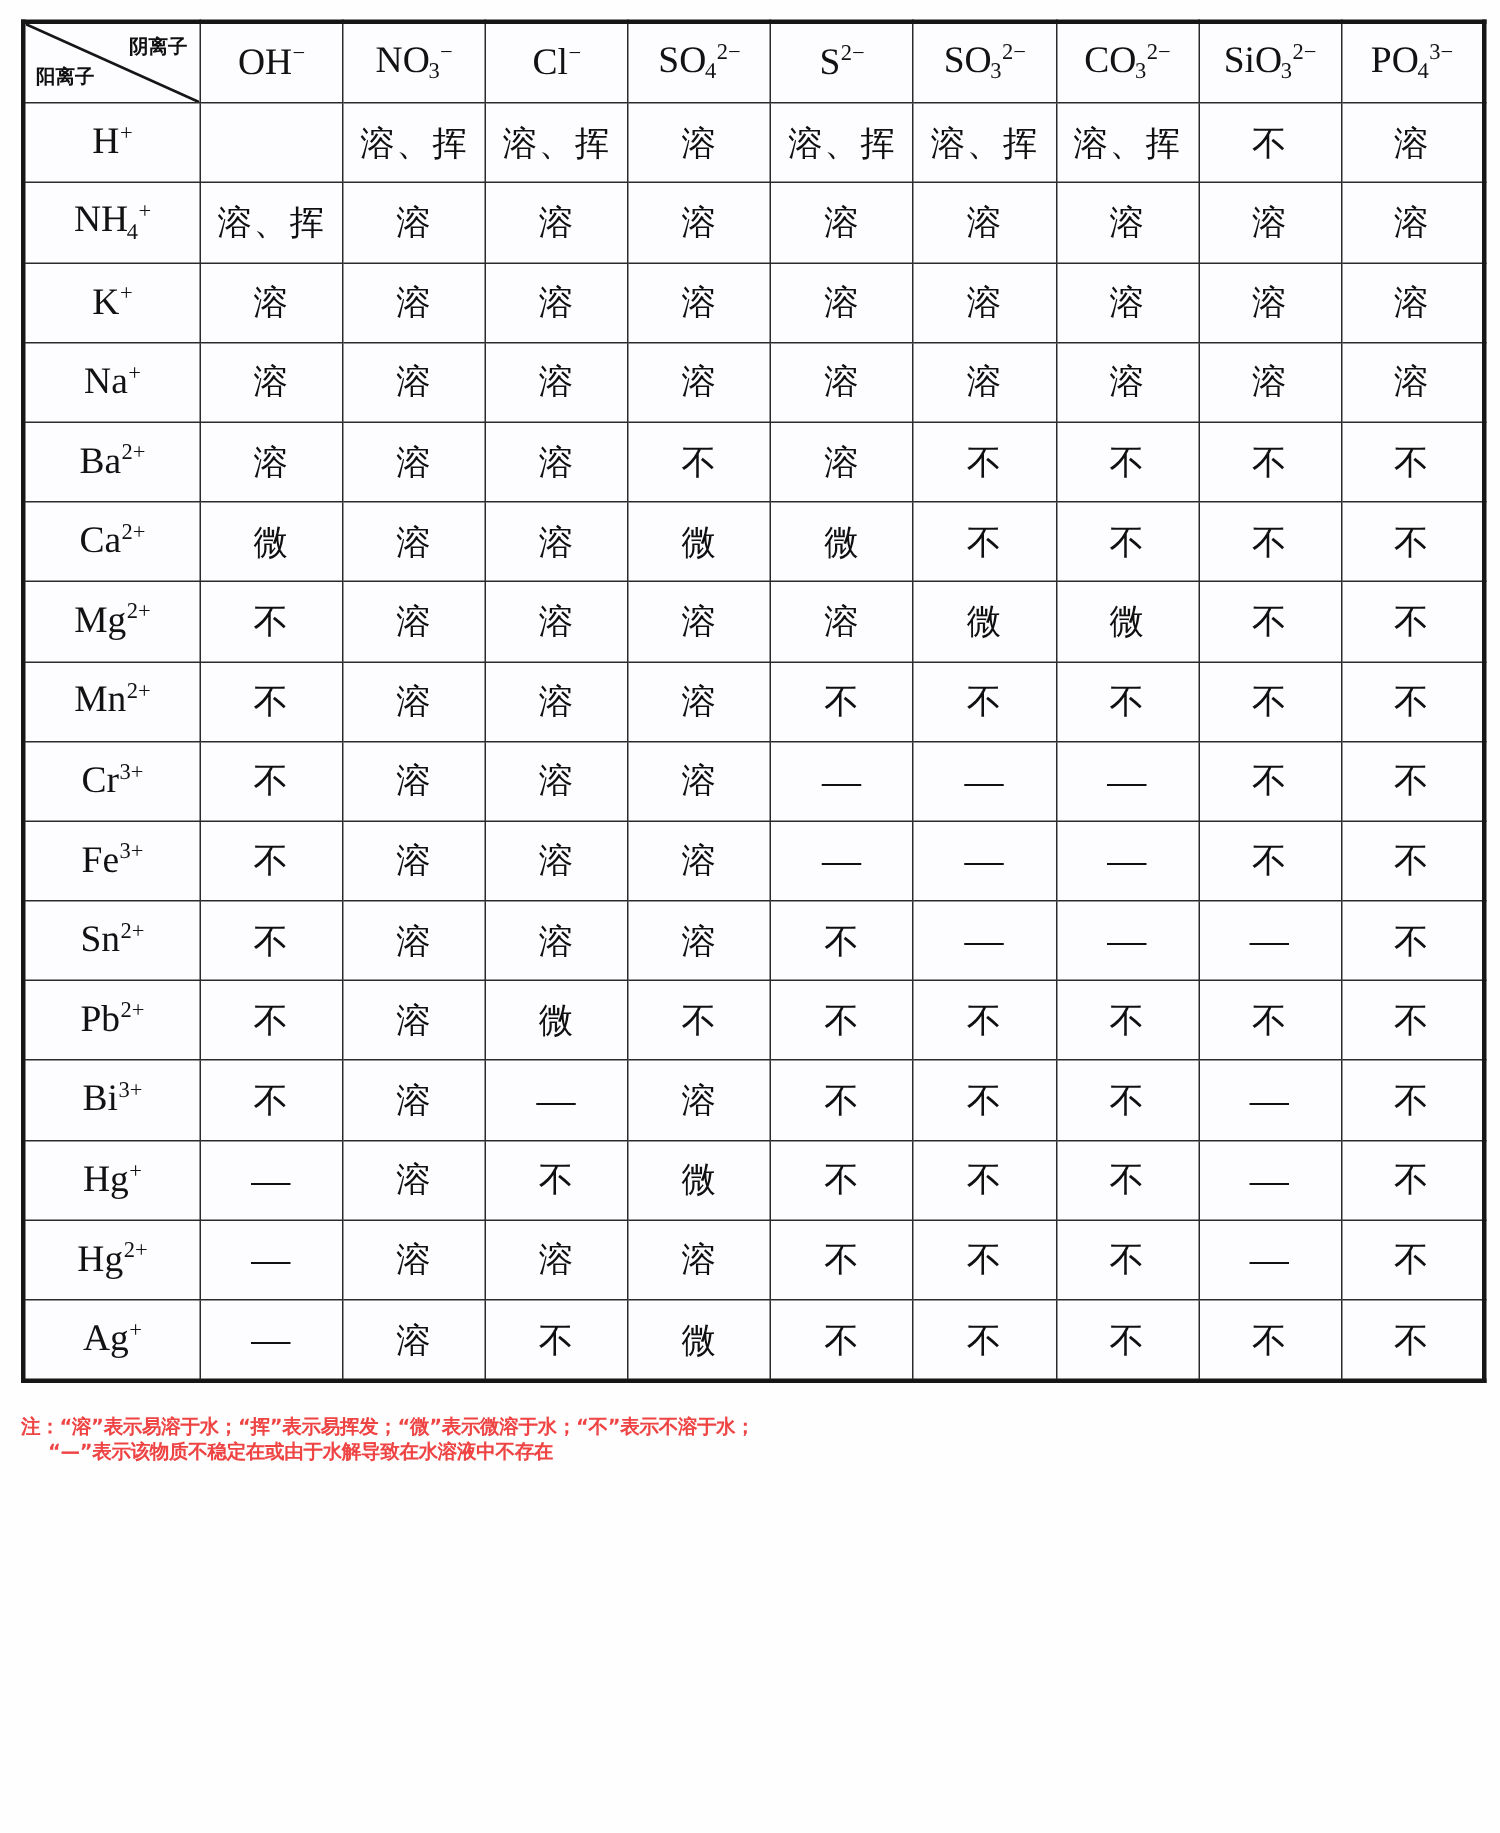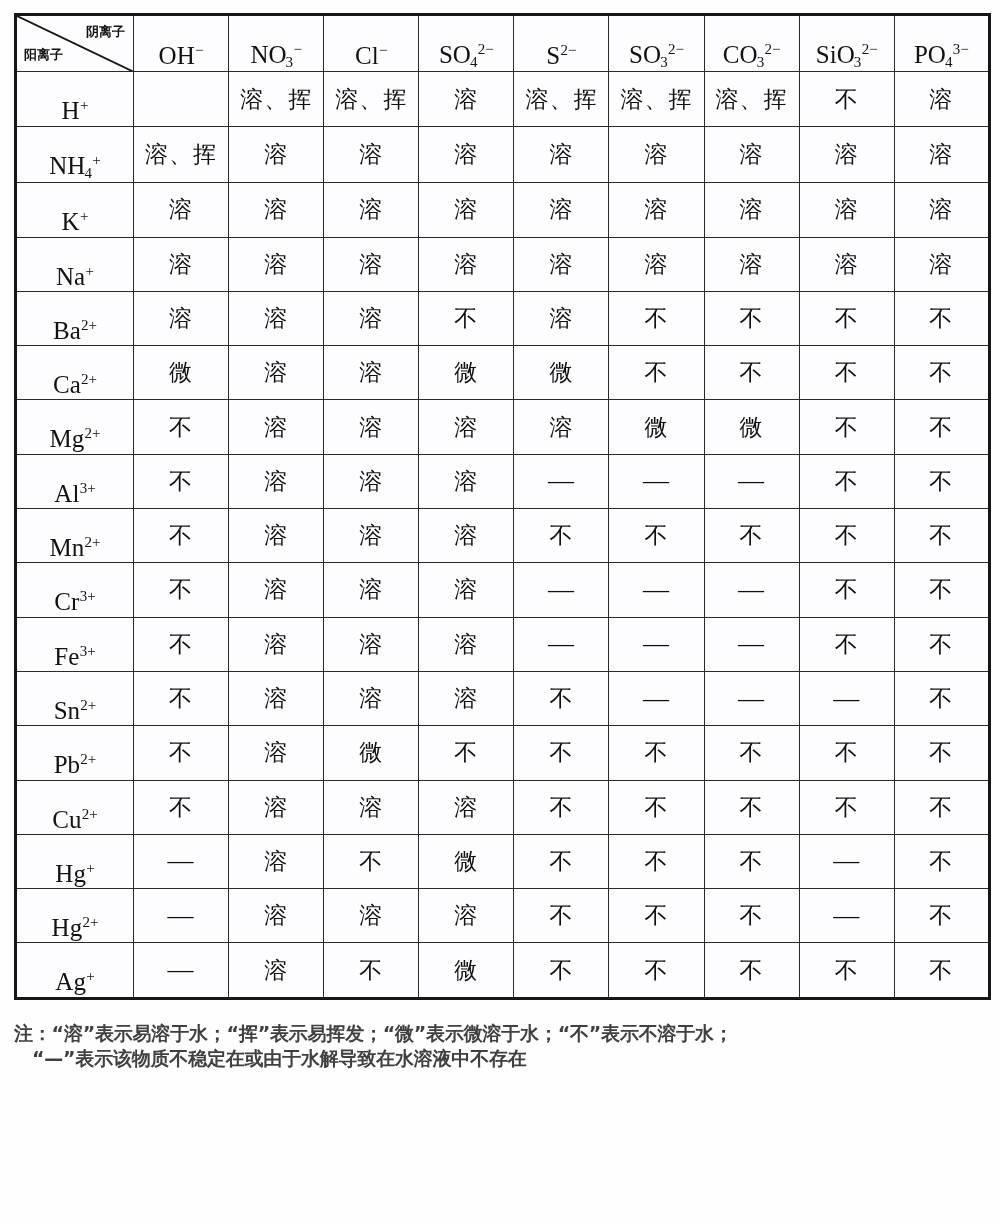--- a/index.html
+++ b/index.html
@@ -76,21 +76,21 @@
   th.corner .anion-label  { right: 8px;  top: 9px; }
   th.corner .cation-label { left: 7px;   bottom: 10px; }
 
   
   th.anion-head {
     height: 60px;
     font-size: 25px;
     font-family: "Liberation Serif", "DejaVu Serif", serif;
     white-space: nowrap;
   }
-  .formula { display: inline-block; position: relative; margin-top: 25px; }
+  .formula { display: inline-block; position: relative; }
   .formula sub {
     font-size: 0.60em;
     vertical-align: -0.28em;
     margin-left: -0.06em;
   }
   .formula .supcharge {
     font-size: 0.60em;
     vertical-align: 0.62em;
     margin-left: 0.02em;
   }
@@ -116,23 +116,23 @@
     font-weight: normal;
     font-size: 26px;
   }
   td.cell.empty { color: transparent; }
 
   
   .footnote {
     margin-top: 21px;
     font-family: "DejaVu Sans", "Liberation Sans", sans-serif;
     font-weight: bold;
-    font-size: 19px;
+    font-size: 13px;
     line-height: 1.32;
-    color: #404040;
+    color: #ef4444;
     letter-spacing: -0.2px;
   }
   .footnote .line2 { padding-left: 18px; }
 </style>
 </head>
 <body>
 
 <div id="page">
 
   <table class="solubility">
@@ -247,32 +247,20 @@
           <td class="cell">溶</td>
           <td class="cell">溶</td>
           <td class="cell">溶</td>
           <td class="cell">溶</td>
           <td class="cell">微</td>
           <td class="cell">微</td>
           <td class="cell">不</td>
           <td class="cell">不</td>
         </tr>
         <tr>
-          <td class="cation-head"><span class="formula">Al<span class="supcharge">3+</span></span></td>
-          <td class="cell">不</td>
-          <td class="cell">溶</td>
-          <td class="cell">溶</td>
-          <td class="cell">溶</td>
-          <td class="cell dash">—</td>
-          <td class="cell dash">—</td>
-          <td class="cell dash">—</td>
-          <td class="cell">不</td>
-          <td class="cell">不</td>
-        </tr>
-        <tr>
           <td class="cation-head"><span class="formula">Mn<span class="supcharge">2+</span></span></td>
           <td class="cell">不</td>
           <td class="cell">溶</td>
           <td class="cell">溶</td>
           <td class="cell">溶</td>
           <td class="cell">不</td>
           <td class="cell">不</td>
           <td class="cell">不</td>
           <td class="cell">不</td>
           <td class="cell">不</td>
@@ -319,29 +307,29 @@
           <td class="cell">溶</td>
           <td class="cell">微</td>
           <td class="cell">不</td>
           <td class="cell">不</td>
           <td class="cell">不</td>
           <td class="cell">不</td>
           <td class="cell">不</td>
           <td class="cell">不</td>
         </tr>
         <tr>
-          <td class="cation-head"><span class="formula">Cu<span class="supcharge">2+</span></span></td>
-          <td class="cell">不</td>
-          <td class="cell">溶</td>
-          <td class="cell">溶</td>
-          <td class="cell">溶</td>
-          <td class="cell">不</td>
-          <td class="cell">不</td>
-          <td class="cell">不</td>
-          <td class="cell">不</td>
+          <td class="cation-head"><span class="formula">Bi<span class="supcharge">3+</span></span></td>
+          <td class="cell">不</td>
+          <td class="cell">溶</td>
+          <td class="cell dash">—</td>
+          <td class="cell">溶</td>
+          <td class="cell">不</td>
+          <td class="cell">不</td>
+          <td class="cell">不</td>
+          <td class="cell dash">—</td>
           <td class="cell">不</td>
         </tr>
         <tr>
           <td class="cation-head"><span class="formula">Hg<span class="supcharge">+</span></span></td>
           <td class="cell dash">—</td>
           <td class="cell">溶</td>
           <td class="cell">不</td>
           <td class="cell">微</td>
           <td class="cell">不</td>
           <td class="cell">不</td>

